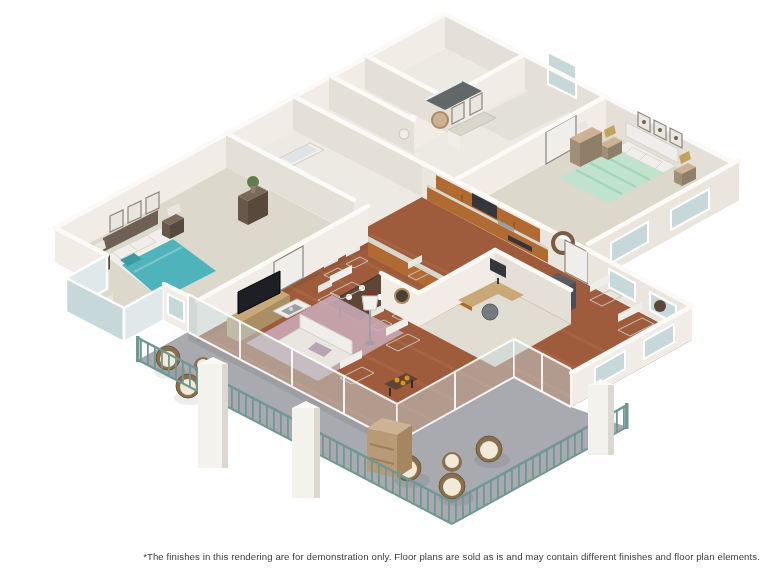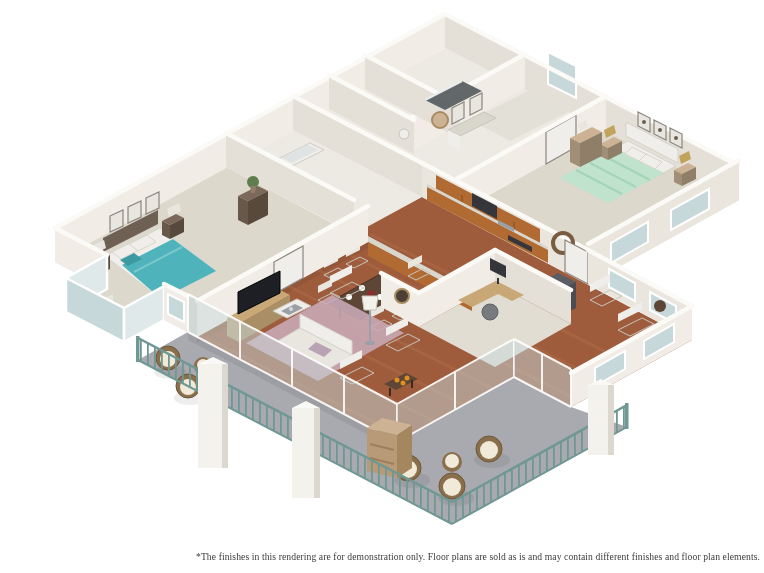--- a/index.html
+++ b/index.html
@@ -1,17 +1,17 @@
 <!DOCTYPE html>
 <html style="--c-page: #ffffff; --c-wall: #f1ede6; --c-wallsh: #e4e0d8; --c-wallmid: #eae6de; --c-walltop: #fbfaf7; --c-carpet: #ddd8cc; --c-carpet2: #e1ddd2; --c-tile: #eceae3; --c-tile2: #e3e0d8; --c-wood: #9e5c3c; --c-wood2: #b06f4a; --c-balcony: #a8aab0; --c-railing: #6f9894; --c-glass: #c6d8da; --c-glassL: #dfe9ea; --c-white: #f0eeea; --c-cream: #e9e6e0; --c-teal: #4fb3bb; --c-tealD: #3d9aa3; --c-mint: #bfe3cd; --c-mintS: #a5d4b8; --c-headboard: #6f6054; --c-darkwood: #5d4636; --c-rug: #c9abb8; --c-mauve: #b9a3b3; --c-tv: #1d1f24; --c-cab: #b06a32; --c-counter: #d9d6cc; --c-appl: #35363c; --c-desk: #c9a878; --c-tan: #cdb394; --c-wicker: #8a6f4d; --c-cushion: #f1ead9; --c-gold: #c2a35c; --c-plant: #5f7d4f; --c-steel: #9aa0a6; --c-text: #3b3b3b;"><head>
 <meta charset="utf-8">
 <style>
   html,body{margin:0;padding:0;background:#fff;}
   .stage{position:relative;width:764px;height:573px;background:#ffffff;overflow:hidden;
-         font-family:Liberation Serif, serif;}
+         font-family:Liberation Sans, sans-serif;}
   .stage svg{position:absolute;left:0;top:0;}
   .disclaimer{position:absolute;left:0;right:4px;top:551px;text-align:right;
               font-size:9.6px;color:var(--c-text,#3b3b3b);letter-spacing:0.1px;}
   
   .f-wall{fill:var(--c-wall)}         .f-wallsh{fill:var(--c-wallsh)}
   .f-wallmid{fill:var(--c-wallmid)}   .s-top{stroke:var(--c-walltop);stroke-width:4.5;fill:none;stroke-linecap:round}
   .f-carpet{fill:var(--c-carpet)}     .f-carpet2{fill:var(--c-carpet2)}
   .f-tile{fill:var(--c-tile)}         .f-tile2{fill:var(--c-tile2)}
   .f-wood{fill:var(--c-wood)}         .s-wood2{stroke:var(--c-wood2);stroke-width:3;opacity:.45;fill:none}
   .f-balc{fill:var(--c-balcony)}      .f-rail{fill:var(--c-railing)}

